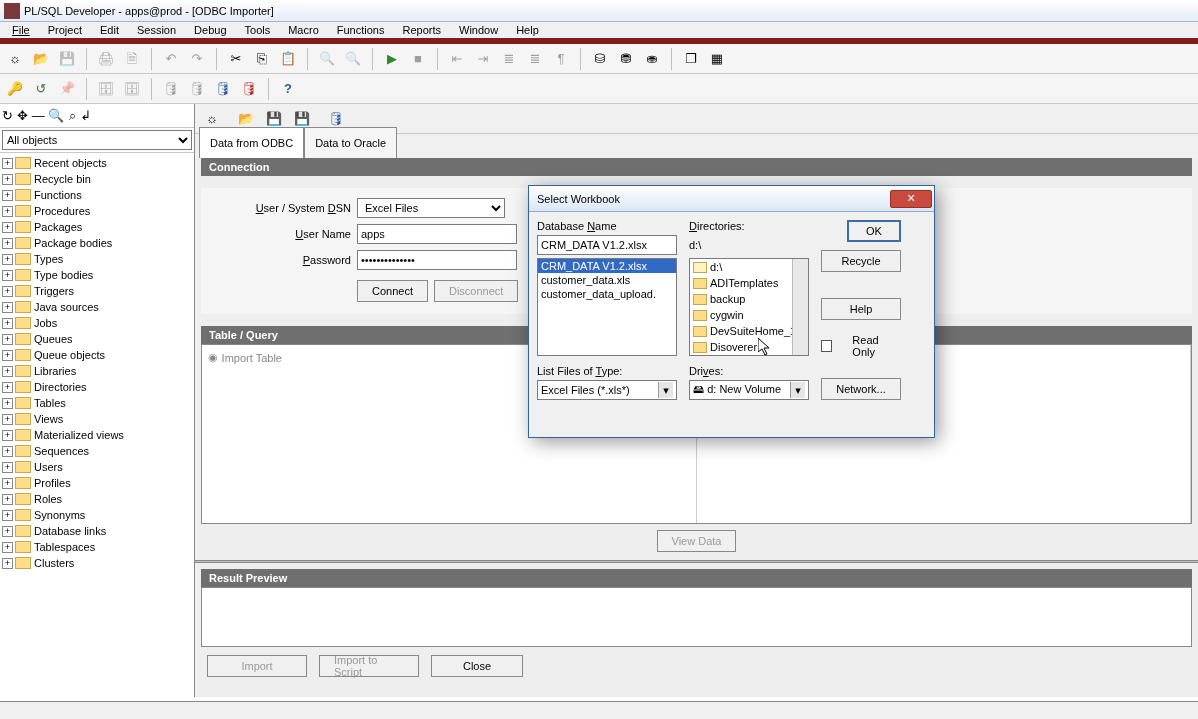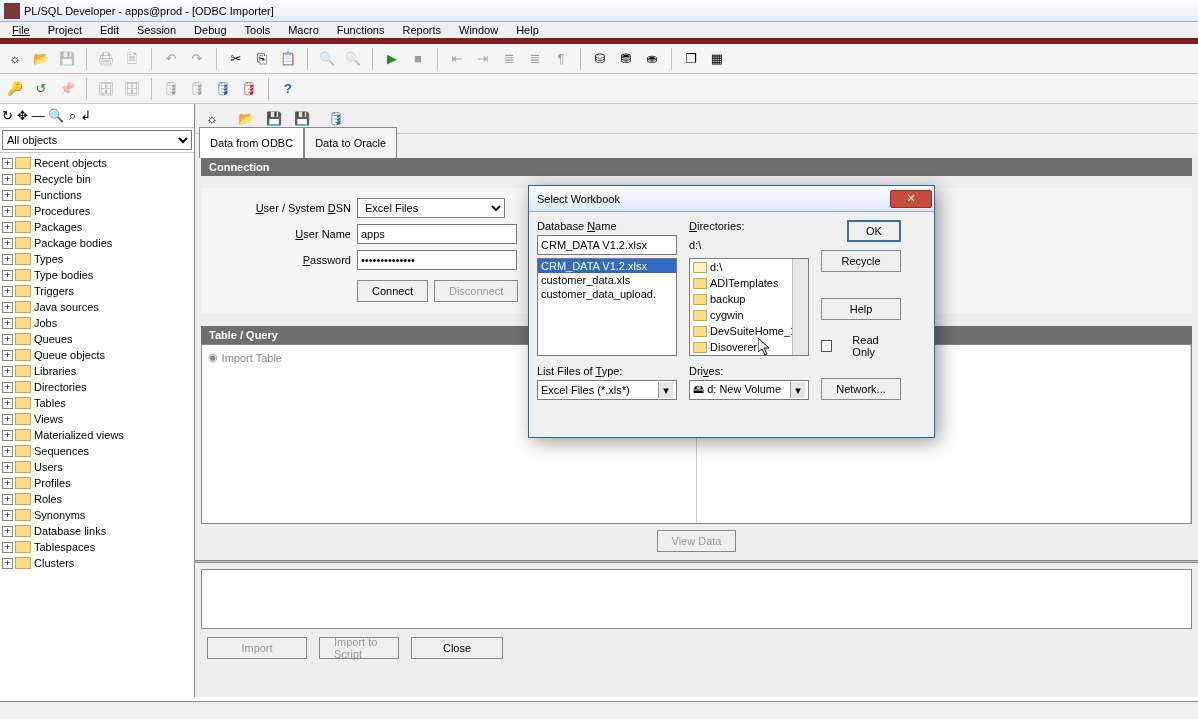--- a/index.html
+++ b/index.html
@@ -423,26 +423,27 @@
           </div>
         </div>
         <div class="viewdata">
           <div class="btn disabled">View Data</div>
         </div>
       </div>
 
       <div class="splitter"></div>
 
       <div class="result">
+        <div class="section-hdr">Result Preview</div>
         <div class="result-body"></div>
       </div>
 
       <div class="bottom-btns">
         <div class="btn disabled" style="width:100px">Import</div>
-        <div class="btn disabled" style="width:80px">Import to Script</div>
+        <div class="btn disabled" style="width:100px">Import to Script</div>
         <div class="btn" style="width:92px">Close</div>
       </div>
     </div>
   </div>
 </div>
 
 <div class="status"></div>
 
 <div class="modal">
   <div class="mtitle">

